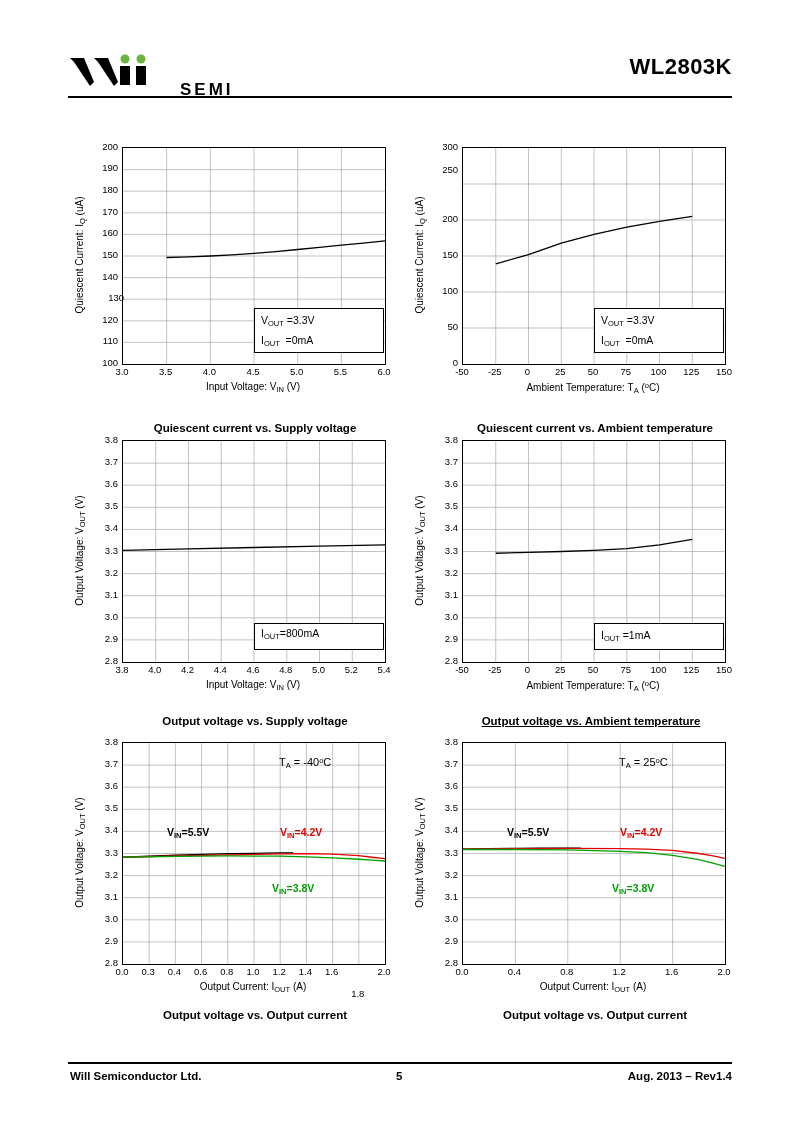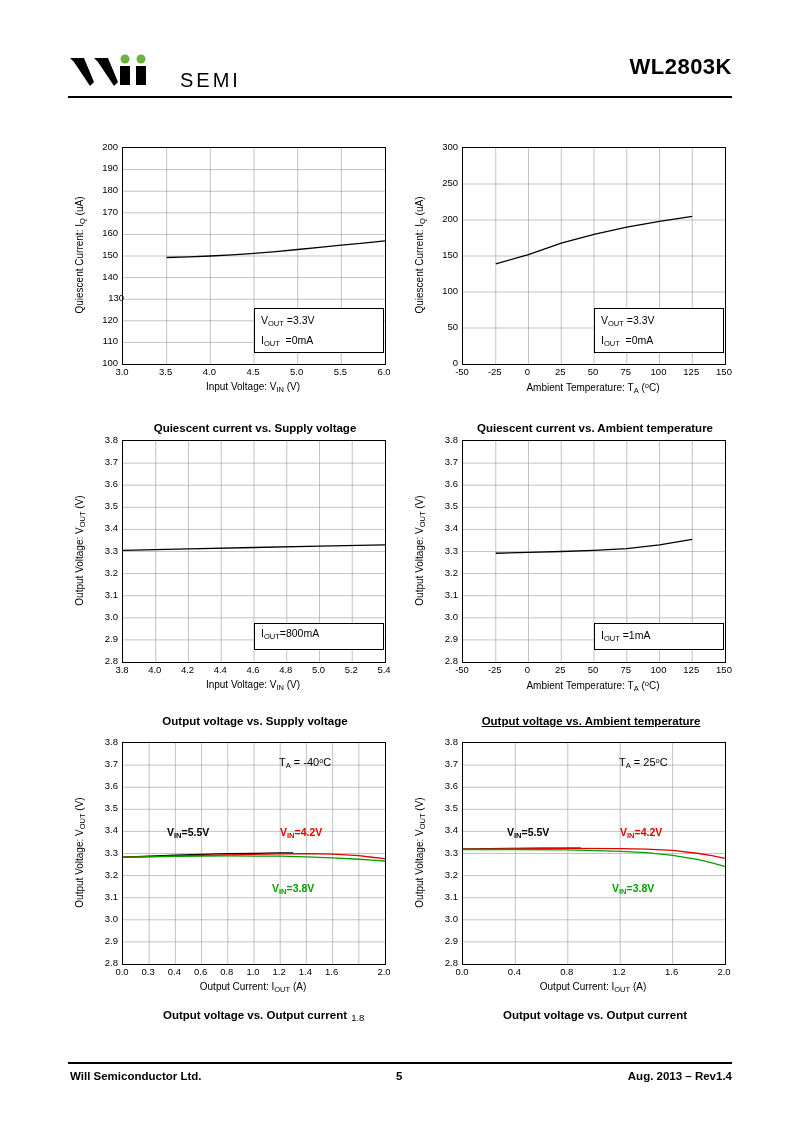--- a/index.html
+++ b/index.html
@@ -7,21 +7,21 @@
     width:800px;height:1132px;background:#ffffff;
     font-family:"Liberation Sans", sans-serif;
     color:#000;
     position:relative;
   }
   .page{position:absolute;left:0;top:0;width:800px;height:1132px;}
 
   
   .hdr{position:absolute;left:68px;top:52px;width:664px;height:46px;}
   .logo{position:absolute;left:0;top:0;width:230px;height:40px;}
-  .logo-semi{position:absolute;left:112px;top:17px;font-size:20px;letter-spacing:3px;font-weight:400;}
+  .logo-semi{position:absolute;left:112px;top:28px;font-size:17px;letter-spacing:3px;font-weight:700;}
   .part{position:absolute;right:0;top:2px;font-size:22px;font-weight:bold;letter-spacing:0.5px;}
   .hdr-rule{position:absolute;left:68px;top:96px;width:664px;height:2px;background:#000;}
 
   
   .title{position:absolute;left:70px;top:101px;width:670px;font-size:12.5px;font-weight:bold;}
   .title .small{font-size:11px;}
   sub{font-size:7.5px;vertical-align:-0.25em;}
   sup{font-size:7.5px;vertical-align:0.45em;}
   .plot{position:absolute;border:1px solid #000;background:#fff;}
   .caption{position:absolute;text-align:center;font-size:11.5px;font-weight:bold;}
@@ -116,21 +116,21 @@
           <line x1="229.25" x2="229.25" y1="0" y2="216" stroke="#9a9a9a" stroke-width="0.6"></line>
           <line y1="36" y2="36" x1="0" x2="262" stroke="#9a9a9a" stroke-width="0.6"></line>
           <line y1="72" y2="72" x1="0" x2="262" stroke="#9a9a9a" stroke-width="0.6"></line>
           <line y1="108" y2="108" x1="0" x2="262" stroke="#9a9a9a" stroke-width="0.6"></line>
           <line y1="144" y2="144" x1="0" x2="262" stroke="#9a9a9a" stroke-width="0.6"></line>
           <line y1="180" y2="180" x1="0" x2="262" stroke="#9a9a9a" stroke-width="0.6"></line>
           <path d="M32.75 115.92 L65.50 106.56 L98.25 95.04 L131.00 86.40 L163.75 79.20 L196.50 73.44 L229.25 68.40 " fill="none" stroke="#000000" stroke-width="1.3"></path>
         </svg>
       </div>
       <div class="ticky" style="left: 424px; top: 141px;">300</div>
-      <div class="ticky" style="left: 424px; top: 177px;">250</div>
+      <div class="ticky" style="left: 424px; top: 164px;">250</div>
       <div class="ticky" style="left: 424px; top: 213px;">200</div>
       <div class="ticky" style="left: 424px; top: 249px;">150</div>
       <div class="ticky" style="left: 424px; top: 285px;">100</div>
       <div class="ticky" style="left: 424px; top: 321px;">50</div>
       <div class="ticky" style="left: 424px; top: 357px;">0</div>
       <div class="tickx" style="left: 442px; top: 366px;">-50</div>
       <div class="tickx" style="left: 474.75px; top: 366px;">-25</div>
       <div class="tickx" style="left: 507.5px; top: 366px;">0</div>
       <div class="tickx" style="left: 540.25px; top: 366px;">25</div>
       <div class="tickx" style="left: 573px; top: 366px;">50</div>
@@ -277,21 +277,21 @@
       <div class="ticky" style="left: 84px; top: 957px;">2.8</div>
       <div class="tickx" style="left: 102px; top: 966px;">0.0</div>
       <div class="tickx" style="left: 128.2px; top: 966px;">0.3</div>
       <div class="tickx" style="left: 154.4px; top: 966px;">0.4</div>
       <div class="tickx" style="left: 180.6px; top: 966px;">0.6</div>
       <div class="tickx" style="left: 206.8px; top: 966px;">0.8</div>
       <div class="tickx" style="left: 233px; top: 966px;">1.0</div>
       <div class="tickx" style="left: 259.2px; top: 966px;">1.2</div>
       <div class="tickx" style="left: 285.4px; top: 966px;">1.4</div>
       <div class="tickx" style="left: 311.6px; top: 966px;">1.6</div>
-      <div class="tickx" style="left: 337.8px; top: 1012px;">1.8</div>
+      <div class="tickx" style="left: 337.8px; top: 988px;">1.8</div>
       <div class="tickx" style="left: 364px; top: 966px;">2.0</div>
       <div class="xlab" style="left: 122px; width: 262px; top: 981px;"><span>Output&nbsp;Current:&nbsp;I</span><sub>OUT</sub><span>&nbsp;(A)</span></div>
       <div class="ylab" style="left: 74px; top: 963px; width: 221px; text-align: center;"><span>Output&nbsp;Voltage:&nbsp;V</span><sub>OUT</sub><span>&nbsp;(V)</span></div>
       <div class="caption" style="left: 80px; width: 350px; top: 1009px;">Output voltage vs. Output current</div>
       <div class="note" style="left: 279px; top: 756px; font-size: 11px;"><span>T</span><sub>A</sub><span>&nbsp;=&nbsp;-40</span><sup>o</sup><span>C</span></div>
       <div class="note" style="left: 167px; top: 826px; color: rgb(0, 0, 0); font-size: 10.5px; font-weight: bold;"><span>V</span><sub>IN</sub><span>=5.5V</span></div>
       <div class="note" style="left: 280px; top: 826px; color: rgb(224, 0, 0); font-size: 10.5px; font-weight: bold;"><span>V</span><sub>IN</sub><span>=4.2V</span></div>
       <div class="note" style="left: 272px; top: 882px; color: rgb(0, 160, 0); font-size: 10.5px; font-weight: bold;"><span>V</span><sub>IN</sub><span>=3.8V</span></div>
       <div class="plot" style="left: 462px; top: 742px; width: 262px; height: 221px;">
         <svg width="262" height="221" viewBox="0 0 262 221" style="display: block;">

